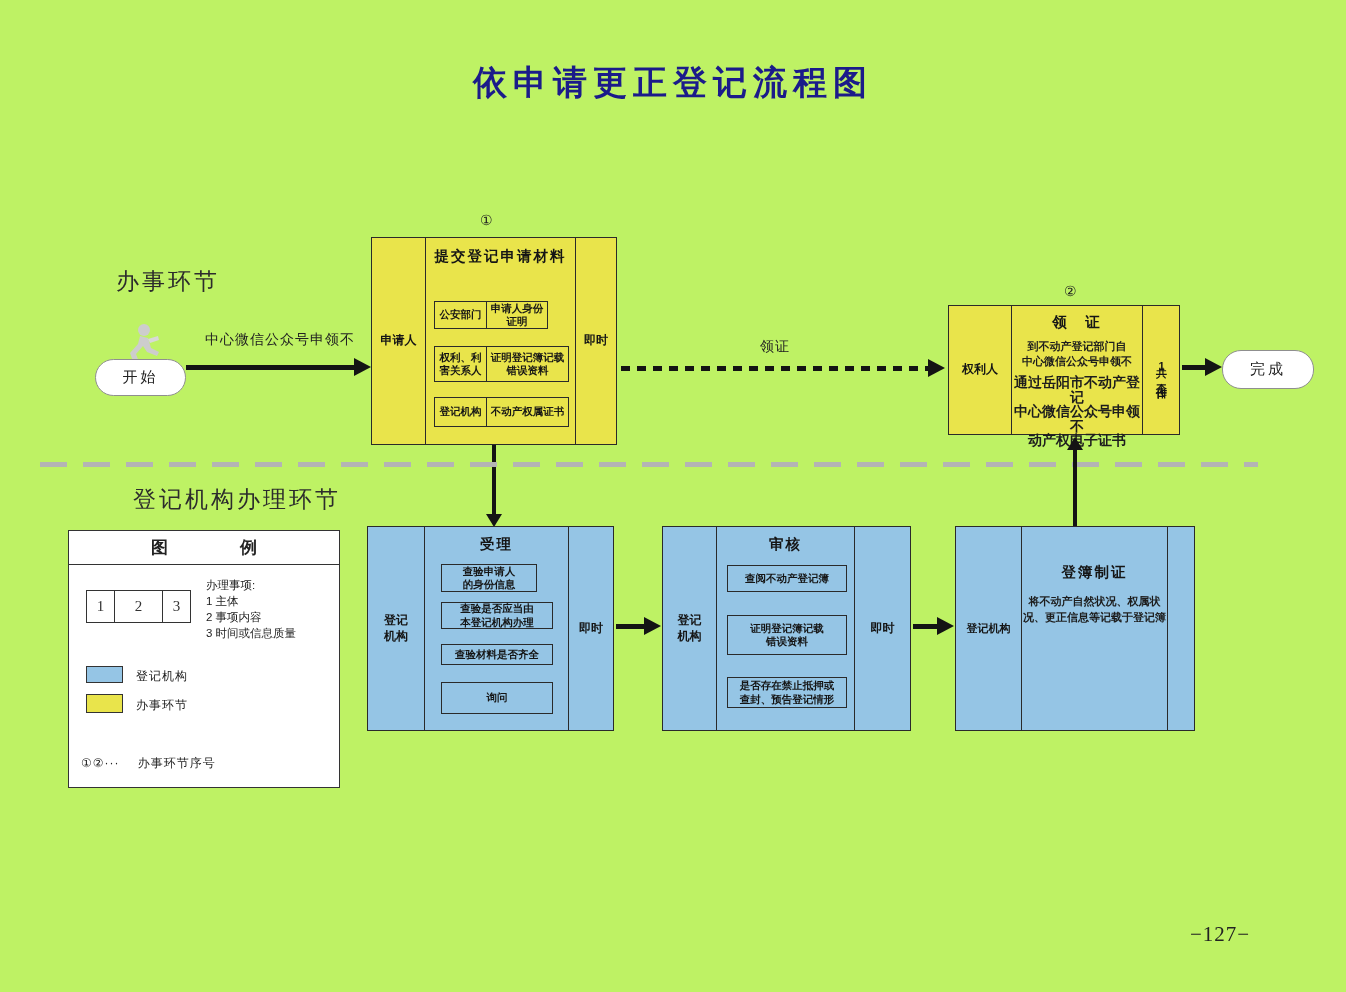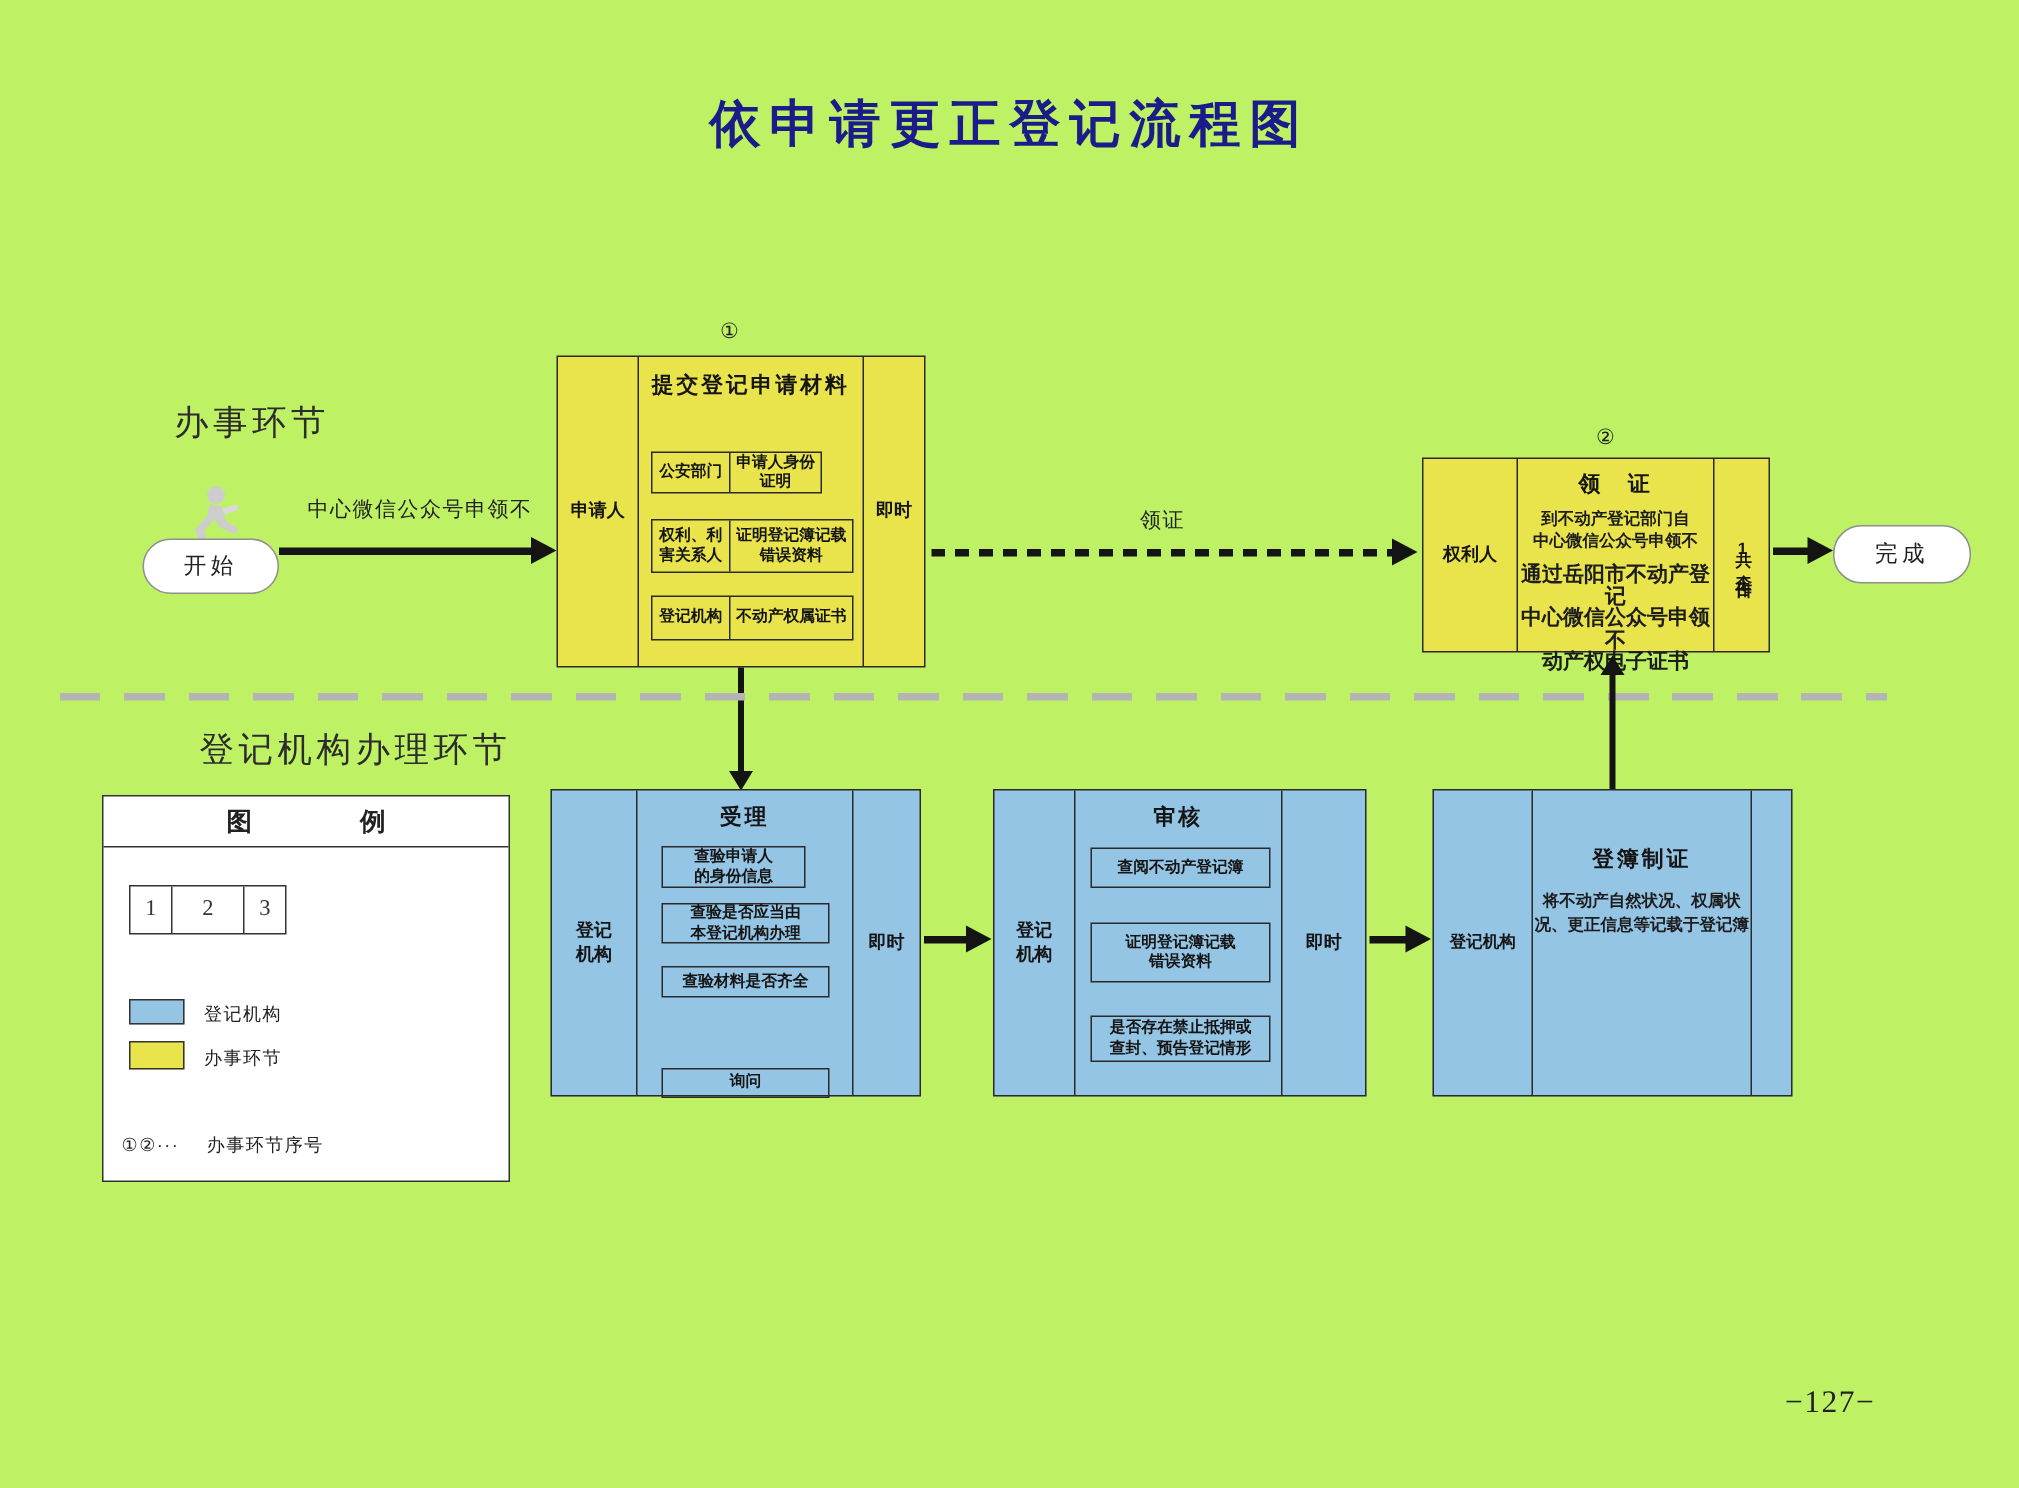--- a/index.html
+++ b/index.html
@@ -143,41 +143,47 @@
   <div class="abs legend" style="left:68px;top:530px;width:272px;height:258px;">
     <div class="legend-title">
       <span>图</span>
       <span>例</span>
     </div>
     <div class="abs lcells" style="left:17px;top:59px;">
       <span style="width:27px;">1</span>
       <span style="width:48px;">2</span>
       <span style="width:28px;">3</span>
     </div>
+    <div class="abs lnotes" style="left:137px;top:46px;">
+      <div>办理事项:</div>
+      <div>1 主体</div>
+      <div>2 事项内容</div>
+      <div>3 时间或信息质量</div>
+    </div>
     <div class="abs swatch" style="left:17px;top:135px;width:37px;height:17px;background:#95c5e5;"></div>
     <div class="abs legend-lab" style="left:67px;top:137px;">登记机构</div>
     <div class="abs swatch" style="left:17px;top:163px;width:37px;height:19px;background:#e9e44b;"></div>
     <div class="abs legend-lab" style="left:67px;top:166px;">办事环节</div>
     <div class="abs legend-lab" style="left:12px;top:224px;">
       <span>①②···</span>
       <span style="margin-left:14px;">办事环节序号</span>
     </div>
   </div>
 
   <div class="abs pbox bbg" style="left:367px;top:526px;width:247px;height:205px;">
     <div class="col-l small-label pre" style="width:57px;">登记
 机构</div>
     <div class="col-c">
       <div class="box-title" style="top:8px;">受理</div>
       <div class="subbox pre" style="left:16px;top:37px;width:96px;height:28px;">查验申请人
 的身份信息</div>
       <div class="subbox pre" style="left:16px;top:75px;width:112px;height:27px;">查验是否应当由
 本登记机构办理</div>
       <div class="subbox pre" style="left:16px;top:117px;width:112px;height:21px;">查验材料是否齐全</div>
-      <div class="subbox pre" style="left:16px;top:155px;width:112px;height:20px;margin-top:30px;">询问</div>
+      <div class="subbox pre" style="left:16px;top:155px;width:112px;height:32px;">询问</div>
     </div>
     <div class="col-r small-label" style="width:45px;">即时</div>
   </div>
 
   <div class="abs hline" style="left:616px;top:624px;width:30px;"></div>
   <div class="abs head-r" style="left:644px;top:617px;"></div>
 
   <div class="abs pbox bbg" style="left:662px;top:526px;width:249px;height:205px;">
     <div class="col-l small-label pre" style="width:54px;">登记
 机构</div>

